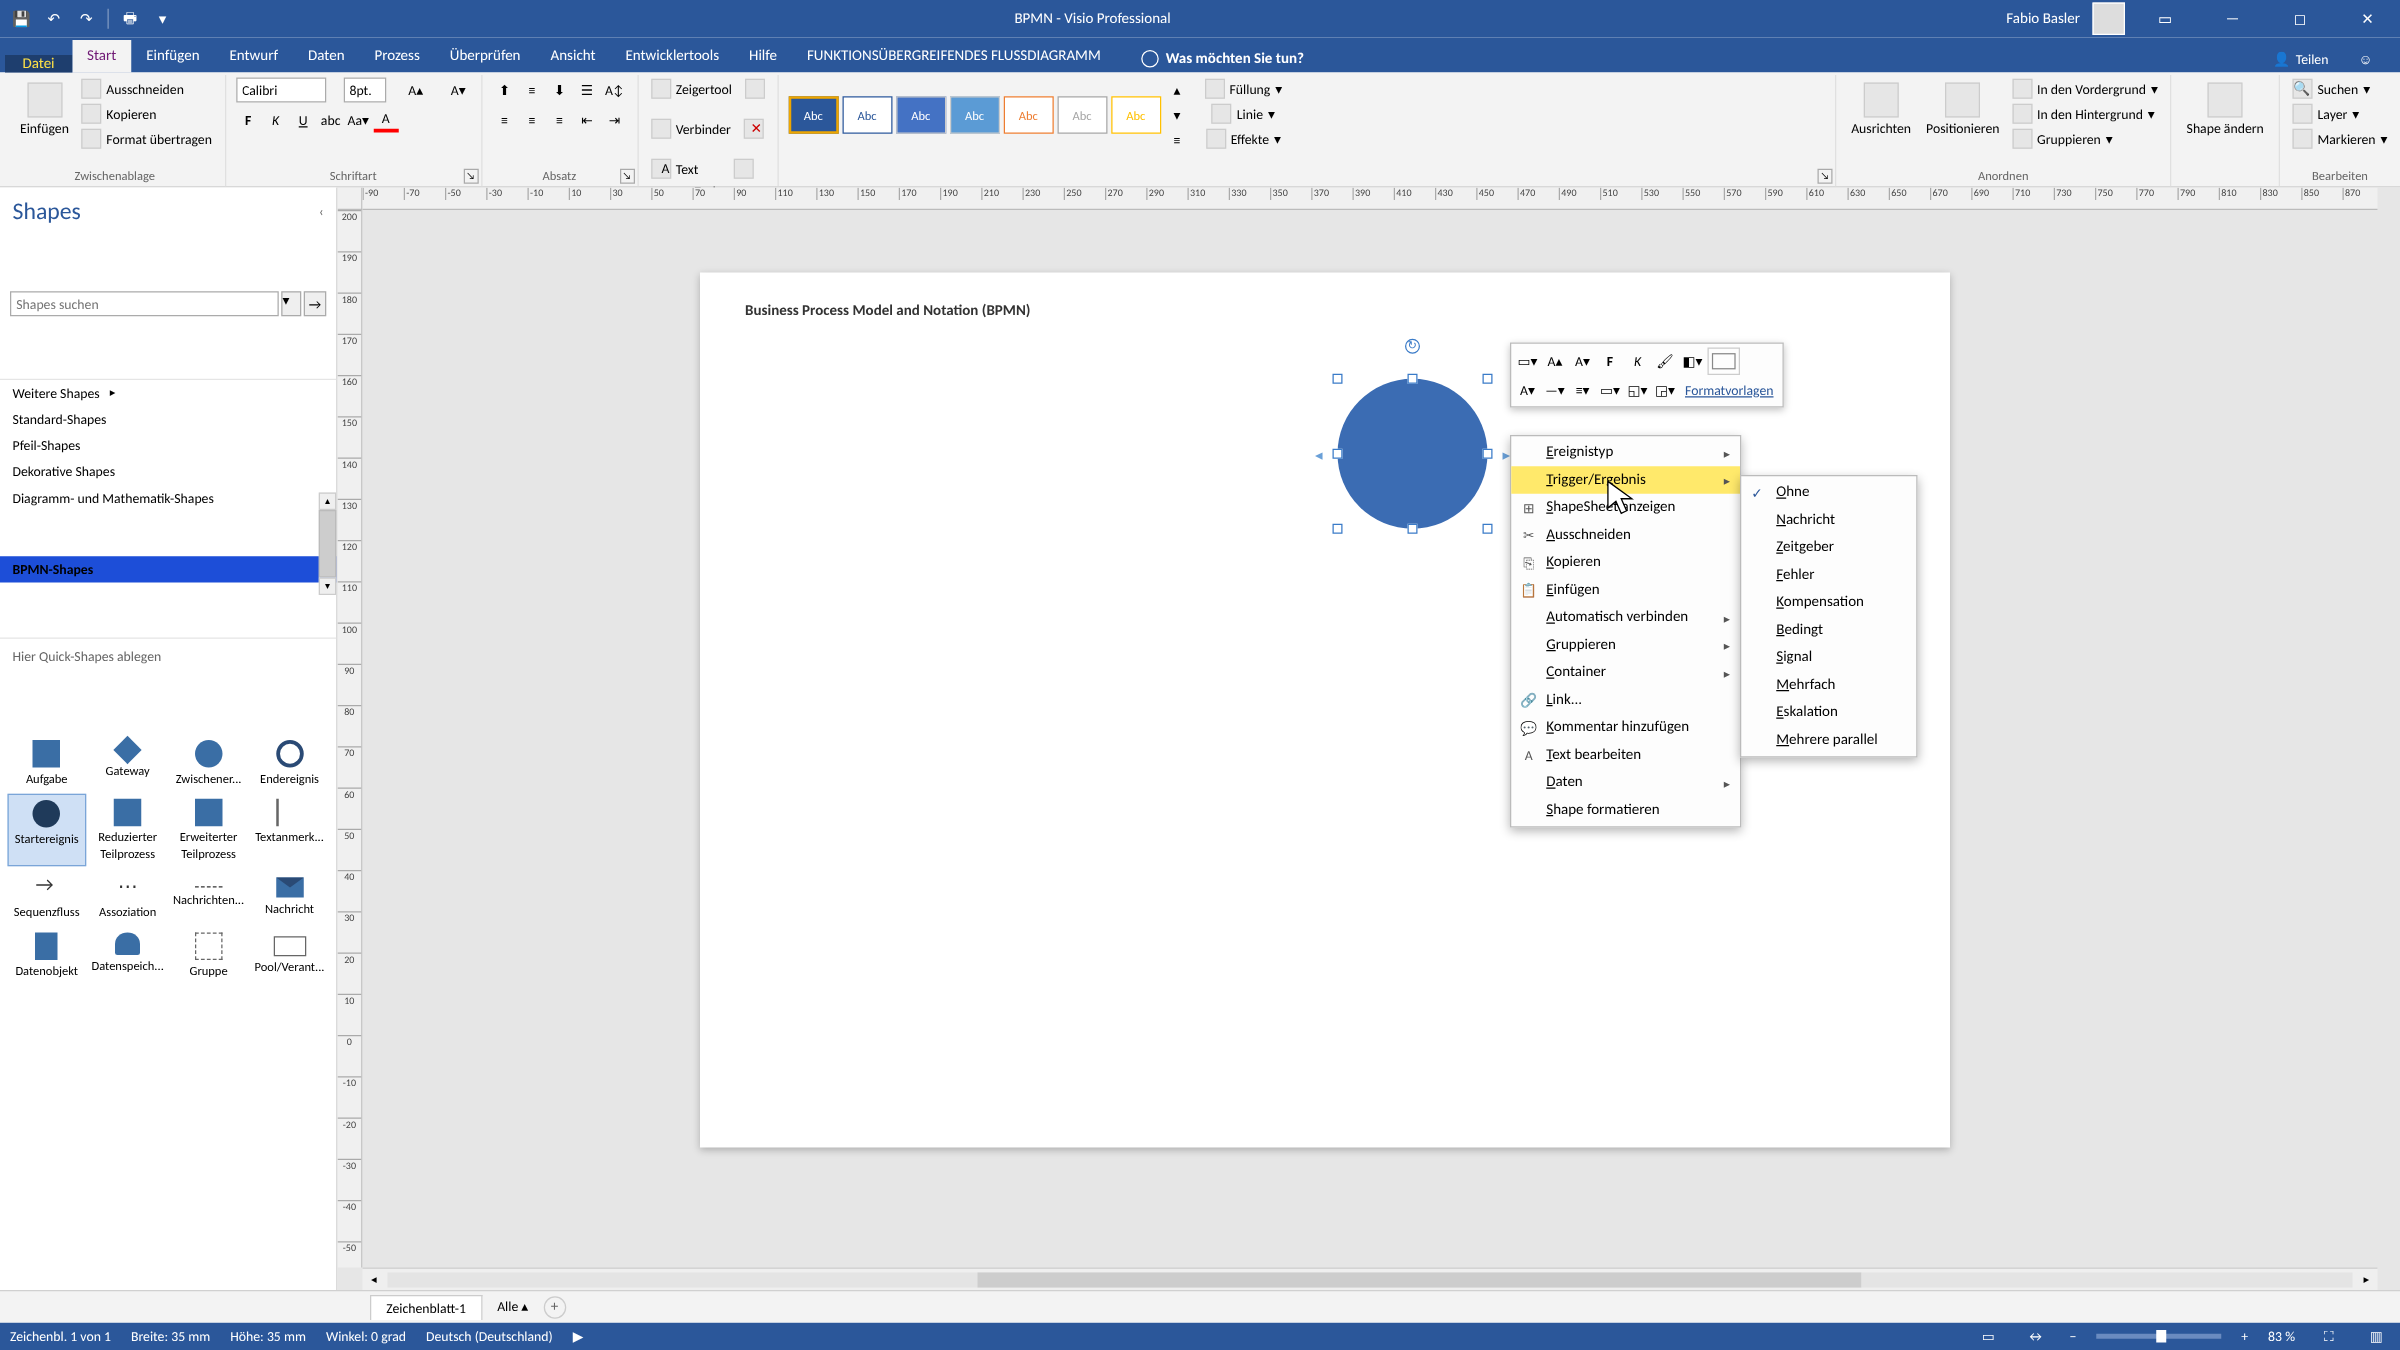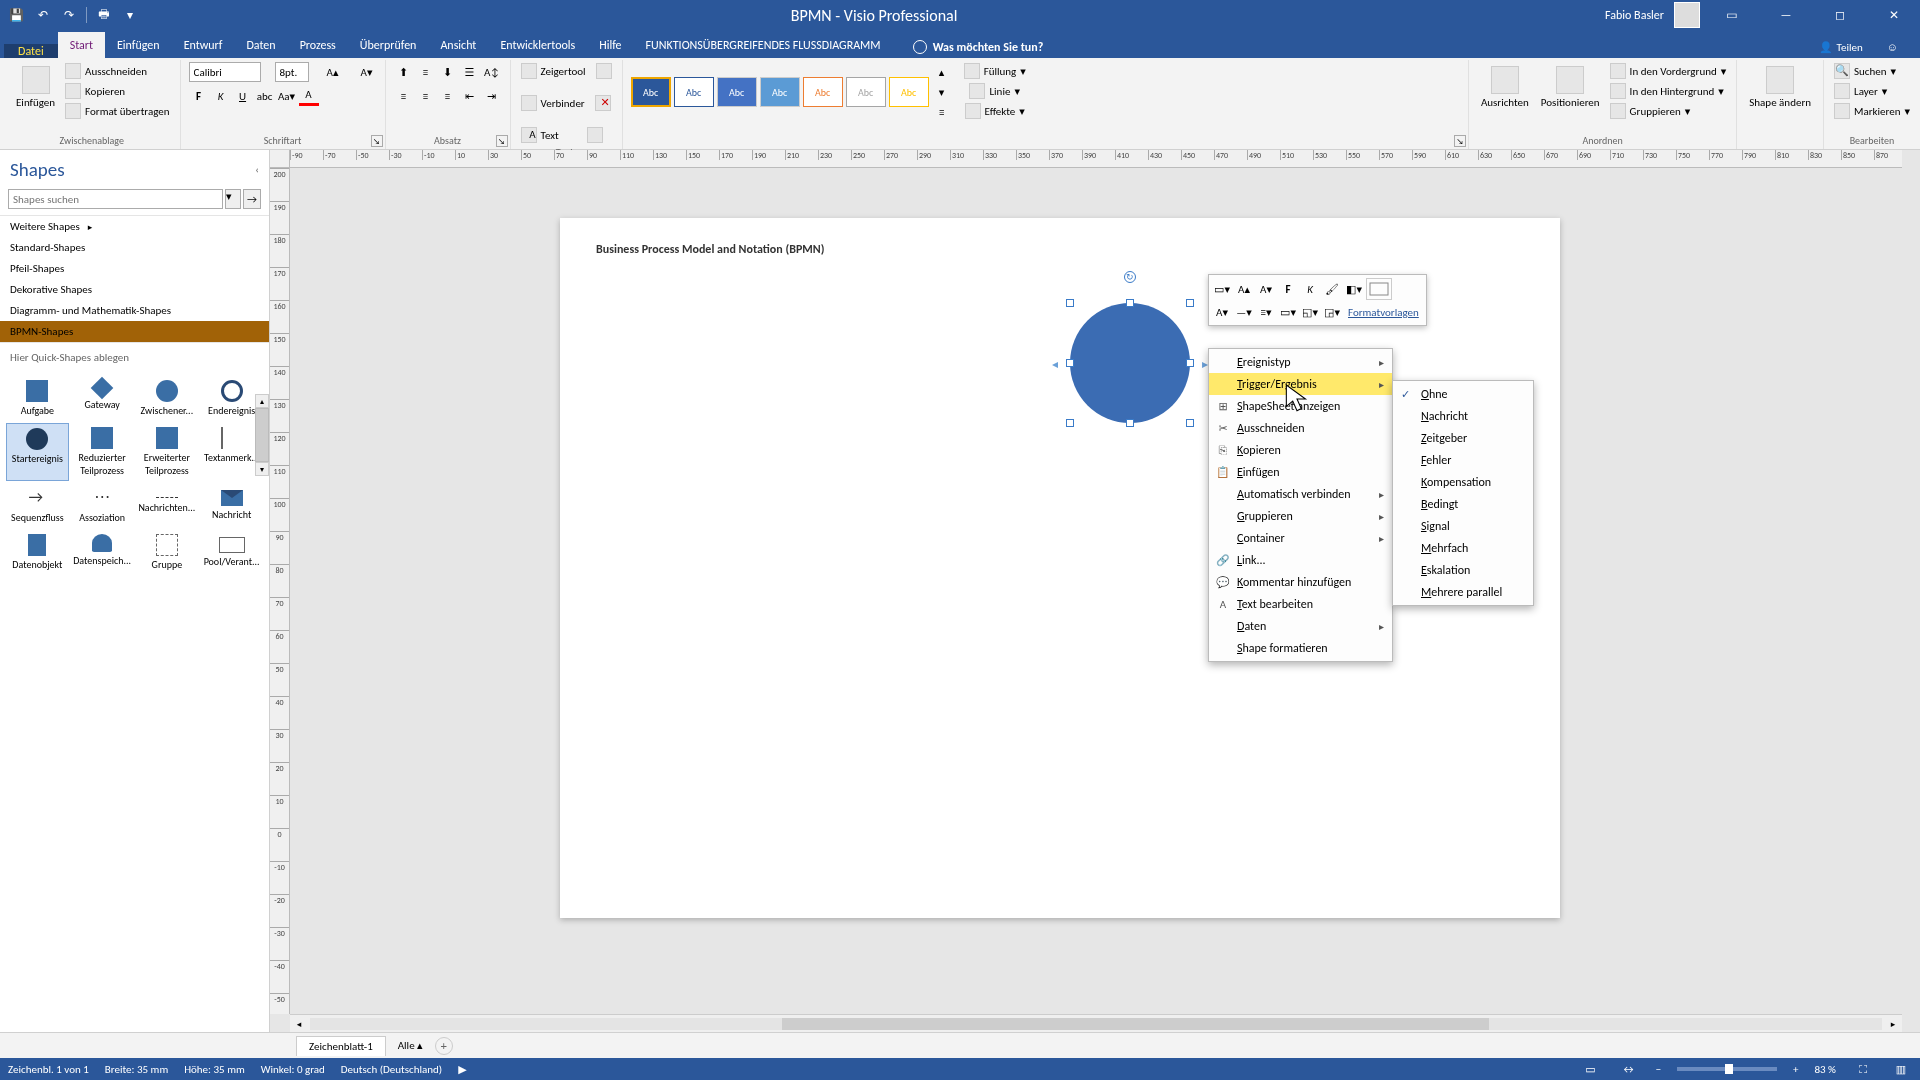--- a/index.html
+++ b/index.html
@@ -2,21 +2,21 @@
 <html><head>
 <meta charset="utf-8">
 <style>
 * { box-sizing: border-box; margin: 0; padding: 0; font-family: "Segoe UI", Calibri, sans-serif; }
 body { background: #fff; font-size: 11px; overflow: hidden; width: 1920px; height: 1080px; position: relative; }
 
 
 .titlebar { background: #2b579a; height: 30px; display: flex; align-items: center; color: #fff; font-size: 12px; }
 .titlebar .qat { display: flex; align-items: center; gap: 8px; padding: 0 8px; }
 .titlebar .qat-btn { width: 18px; height: 18px; display: flex; align-items: center; justify-content: center; cursor: pointer; color: #fff; font-size: 12px; }
-.titlebar .title { flex: 1; text-align: center; font-size: 16px; }
+.titlebar .title { flex: 1; text-align: center; font-size: 12px; }
 .titlebar .user-zone { display: flex; align-items: center; gap: 10px; padding: 0 4px; }
 .titlebar .avatar { width: 26px; height: 26px; background: #ddd; border: 1px solid #fff; }
 .titlebar .win-btn { width: 44px; height: 30px; display: flex; align-items: center; justify-content: center; cursor: pointer; }
 
 
 .ribbon-tabs { background: #2b579a; height: 28px; display: flex; align-items: flex-end; padding: 0 4px; color: #fff; }
 .ribbon-tabs .file-tab { background: #1e3e6e; padding: 0 14px; color: #fde047; font-size: 12px; cursor: pointer; }
 .ribbon-tab { padding: 6px 12px; font-size: 12px; cursor: pointer; }
 .ribbon-tab.active { background: #f3f3f3; color: #701a75; }
 .tell-me { display: flex; align-items: center; gap: 6px; margin-left: 12px; padding: 4px 8px; font-size: 12px; color: #fff; font-weight: bold; }
@@ -40,31 +40,31 @@
 .font-size { width: 34px; }
 .btn-sq { width: 20px; height: 20px; display: flex; align-items: center; justify-content: center; cursor: pointer; font-size: 11px; }
 .style-swatch { width: 40px; height: 30px; border: 1px solid #ccc; display: flex; align-items: center; justify-content: center; font-size: 10px; cursor: pointer; color: #fff; }
 .style-swatch.active { border: 2px solid #eea600; }
 .dialog-launch { position: absolute; bottom: 2px; right: 2px; width: 12px; height: 12px; border: 1px solid #aaa; font-size: 8px; display: flex; align-items: center; justify-content: center; cursor: pointer; }
 
 
 .main-area { display: flex; height: calc(1080px - 30px - 28px - 92px - 26px - 22px); }
 
 
-.shapes-pane { width: 270px; border-right: 1px solid #d0d0d0; display: flex; flex-direction: column; background: #fff; position: relative; }
+.shapes-pane { width: 270px; border-right: 1px solid #d0d0d0; display: flex; flex-direction: column; background: #fff; position: relative; gap: 44px; }
 .shapes-head { display: flex; align-items: center; padding: 8px 10px; }
 .shapes-head h2 { font-size: 19px; font-weight: normal; color: #2b579a; flex: 1; }
 .shapes-head .collapse { cursor: pointer; color: #666; }
 .shapes-search { display: flex; gap: 2px; padding: 0 8px 6px 8px; }
 .shapes-search input { flex: 1; border: 1px solid #ababab; height: 20px; font-size: 11px; padding: 0 4px; }
 .shapes-search .dd { width: 16px; border: 1px solid #ababab; background: #efefef; cursor: pointer; }
 .shapes-search .go { width: 18px; border: 1px solid #ababab; background: #efefef; cursor: pointer; display: flex; align-items: center; justify-content: center; }
 .stencil-list { border-top: 1px solid #e5e5e5; }
 .stencil-item { padding: 4px 10px; font-size: 11px; cursor: pointer; display: flex; align-items: center; gap: 6px; }
-.stencil-item.active { background: #a16207; font-weight: normal; }
+.stencil-item.active { background: #1d4ed8; font-weight: bold; margin-top: 36px; }
 .stencil-more { padding: 4px 10px; font-size: 11px; cursor: pointer; display: flex; align-items: center; gap: 6px; }
 .stencil-more::after { content: "▸"; font-size: 9px; margin-left: 2px; }
 .quick-hint { padding: 8px 10px; font-size: 11px; color: #666; border-top: 1px solid #e5e5e5; }
 .shape-grid { display: grid; grid-template-columns: repeat(4, 1fr); padding: 4px 6px; gap: 2px; }
 .shape-cell { display: flex; flex-direction: column; align-items: center; padding: 4px 2px; cursor: pointer; font-size: 10px; text-align: center; }
 .shape-cell.sel { background: #cfe0f5; border: 1px solid #7aa5d8; }
 .shape-ico { width: 22px; height: 22px; margin-bottom: 2px; }
 .sh-rect { background: #3a6ea5; }
 .sh-diamond { background: #3a6ea5; transform: rotate(45deg); width: 16px; height: 16px; }
 .sh-circle { background: #3a6ea5; border-radius: 50%; }

